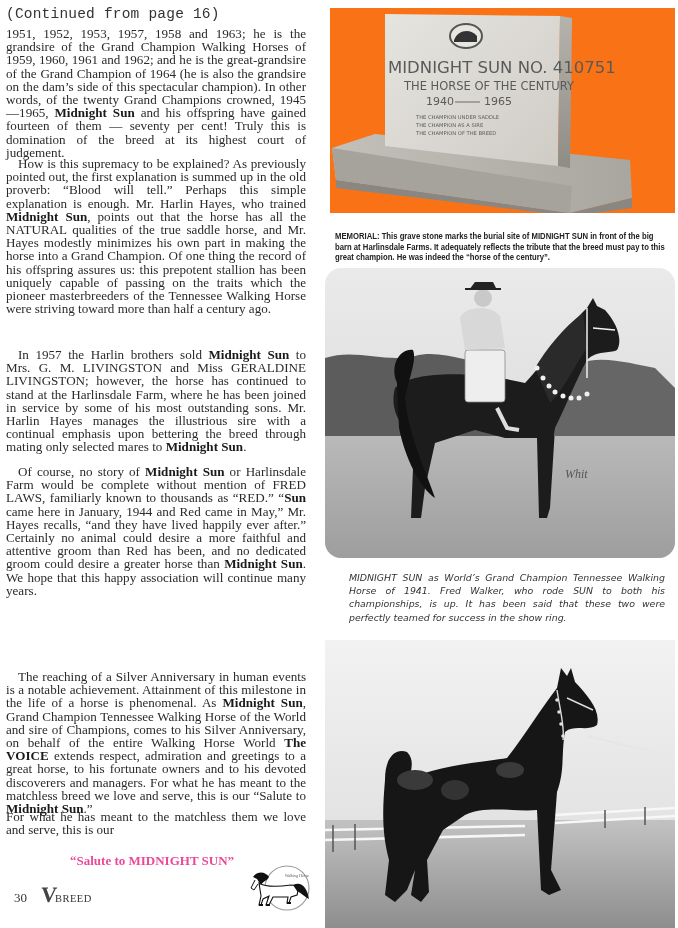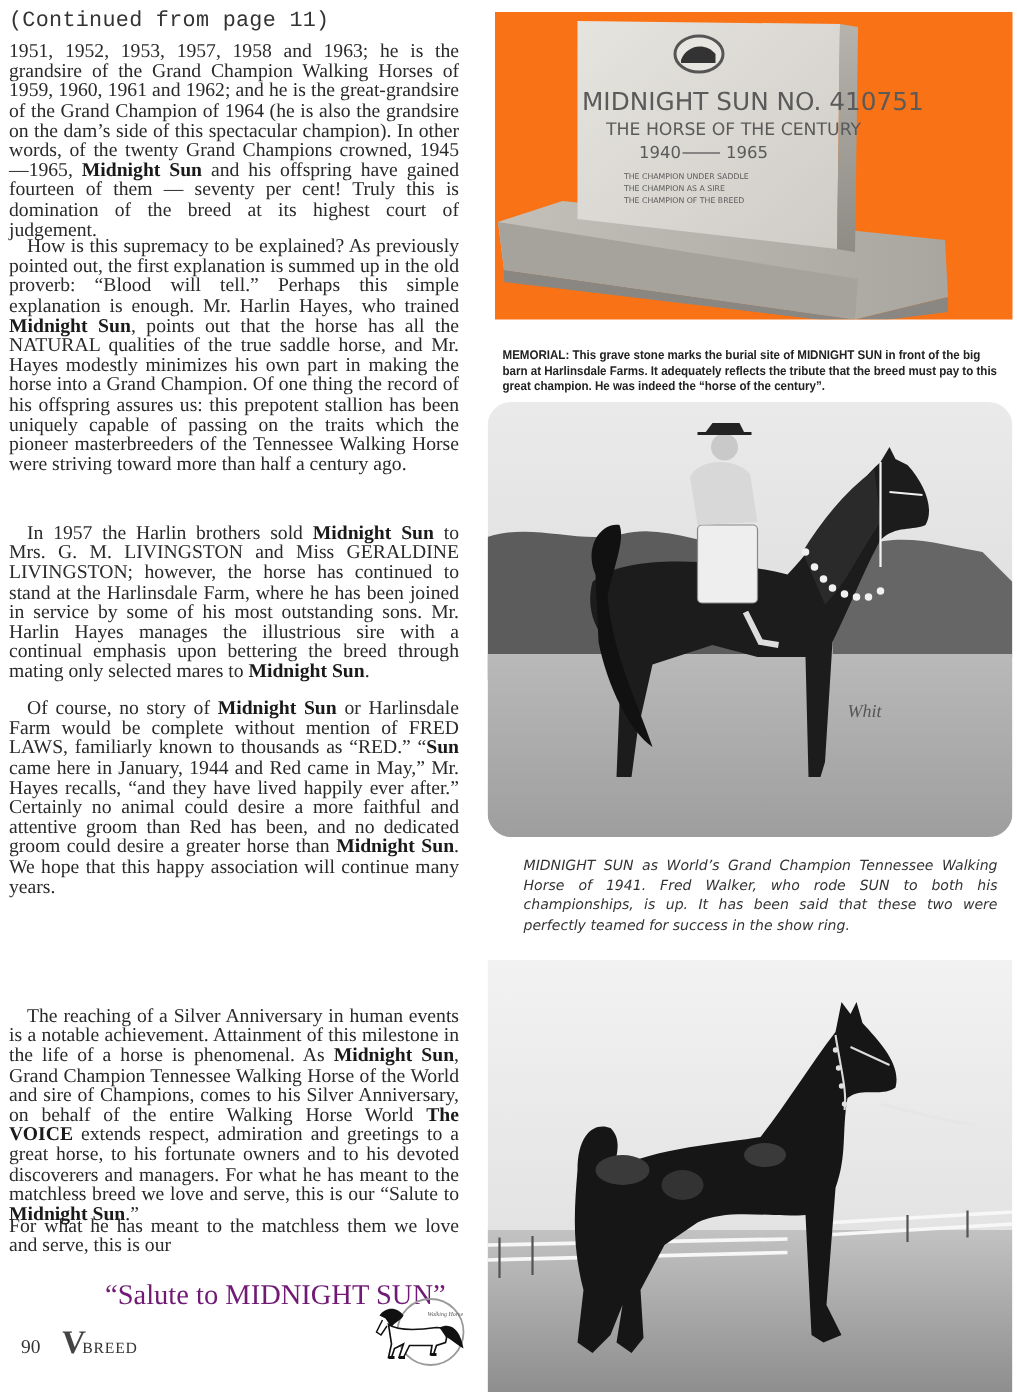--- a/index.html
+++ b/index.html
@@ -13,22 +13,22 @@
   .para b { font-weight: bold; color: #1a1a1a; }
   .indent { text-indent: 12px; }
 
   #p1 { top: 27px; }
   #p2 { top: 157px; }
   #p3 { top: 348px; font-family: Liberation Serif, serif; }
   #p4 { top: 465px; }
   #p5 { top: 670px; }
   #p6 { top: 810px; }
 
-  #salute { position: absolute; left: 70px; top: 853px; font-family: "Liberation Serif", serif; font-weight: normal;
-            font-size: 19px; color: #701a75; }
+  #salute { position: absolute; left: 70px; top: 853px; font-family: "Liberation Serif", serif; font-weight: bold;
+            font-size: 13px; color: #ec4899; }
 
   #folio { position: absolute; left: 14px; top: 884px; font-family: "Liberation Serif", serif; font-size: 13px; color: #333; display: flex; align-items: baseline; gap: 14px; }
   #folio .v { font-size: 22px; font-weight: bold; color: #444; transform: skewX(-4deg); display: inline-block; line-height: 1; }
   #folio .oice { font-size: 10.5px; letter-spacing: 0.5px; margin-left: -2px; }
 
   #logo { position: absolute; left: 247px; top: 863px; width: 66px; height: 52px; }
 
   
   .photo { position: absolute; overflow: hidden; }
   #stone-photo { left: 330px; top: 8px; width: 345px; height: 205px; background: #f97316; }
@@ -38,33 +38,33 @@
   .caption-bold { position: absolute; left: 335px; top: 231px; width: 335px; font-family: "Liberation Sans", sans-serif;
                   font-weight: bold; font-size: 8.4px; line-height: 10.6px; color: #222; transform: scaleX(0.92); transform-origin: left top; width: 360px; }
   .caption-italic { position: absolute; left: 349px; top: 571px; width: 316px; font-family: "DejaVu Sans", sans-serif;
                     font-style: italic; font-size: 9.4px; line-height: 13.2px; color: #333; text-align: justify; }
 
   .stone-text { font-family: "DejaVu Sans", sans-serif; fill: #5a5a5a; }
 </style>
 </head>
 <body>
 
-<div id="continued" class="mono">(Continued from page 11)</div>
+<div id="continued" class="mono">(Continued from page 16)</div>
 
 <div class="para" id="p1"><span>1951, 1952, 1953, 1957, 1958 and 1963; he is the grandsire of the Grand Champion Walking Horses of 1959, 1960, 1961 and 1962; and he is the great-grandsire of the Grand Champion of 1964 (he is also the grandsire on the dam’s side of this spectacular champion). In other words, of the twenty Grand Champions crowned, 1945—1965, </span><b>Midnight Sun</b><span> and his offspring have gained fourteen of them — seventy per cent! Truly this is domination of the breed at its highest court of judgement.</span></div>
 <div class="para indent" id="p2"><span>How is this supremacy to be explained? As previously pointed out, the first explanation is summed up in the old proverb: “Blood will tell.” Perhaps this simple explanation is enough. Mr. Harlin Hayes, who trained </span><b>Midnight Sun</b><span>, points out that the horse has all the NATURAL qualities of the true saddle horse, and Mr. Hayes modestly minimizes his own part in making the horse into a Grand Champion. Of one thing the record of his offspring assures us: this prepotent stallion has been uniquely capable of passing on the traits which the pioneer masterbreeders of the Tennessee Walking Horse were striving toward more than half a century ago.</span></div>
 <div class="para indent" id="p3"><span>In 1957 the Harlin brothers sold </span><b>Midnight Sun</b><span> to Mrs. G. M. LIVINGSTON and Miss GERALDINE LIVINGSTON; however, the horse has continued to stand at the Harlinsdale Farm, where he has been joined in service by some of his most outstanding sons. Mr. Harlin Hayes manages the illustrious sire with a continual emphasis upon bettering the breed through mating only selected mares to </span><b>Midnight Sun</b><span>.</span></div>
 <div class="para indent" id="p4"><span>Of course, no story of </span><b>Midnight Sun</b><span> or Harlinsdale Farm would be complete without mention of FRED LAWS, familiarly known to thousands as “RED.” “</span><b>Sun</b><span> came here in January, 1944 and Red came in May,” Mr. Hayes recalls, “and they have lived happily ever after.” Certainly no animal could desire a more faithful and attentive groom than Red has been, and no dedicated groom could desire a greater horse than </span><b>Midnight Sun</b><span>. We hope that this happy association will continue many years.</span></div>
 <div class="para indent" id="p5"><span>The reaching of a Silver Anniversary in human events is a notable achievement. Attainment of this milestone in the life of a horse is phenomenal. As </span><b>Midnight Sun</b><span>, Grand Champion Tennessee Walking Horse of the World and sire of Champions, comes to his Silver Anniversary, on behalf of the entire Walking Horse World </span><b>The VOICE</b><span> extends respect, admiration and greetings to a great horse, to his fortunate owners and to his devoted discoverers and managers. For what he has meant to the matchless breed we love and serve, this is our “Salute to </span><b>Midnight Sun</b><span>.”</span></div>
 <div class="para" id="p6"><span>For what he has meant to the matchless them we love and serve, this is our</span></div>
 
 <div id="salute">“Salute to MIDNIGHT SUN”</div>
 
 <div id="folio">
-  <span>90</span>
+  <span>30</span>
   <span><span class="v">V</span><span class="oice">BREED</span></span>
 </div>
 
 <svg id="logo" viewBox="0 0 66 52">
   <circle cx="40" cy="25" r="22" fill="none" stroke="#9a9a9a" stroke-width="1.2"></circle>
   <text x="38" y="14" font-size="4" font-style="italic" fill="#555" font-family="Liberation Serif, serif">Walking Horse</text>
   <path d="M6 14 C10 8, 18 8, 22 14 C20 18, 16 18, 14 22 L10 16 Z" fill="#111"></path>
   <path d="M8 17 L4 25 L7 27 L11 21" fill="#fff" stroke="#111" stroke-width="1"></path>
   <path d="M12 20 C18 24, 30 24, 44 22 C50 22, 52 26, 50 32 L44 34 L42 40 L40 40 L41 34 L26 34 L22 42 L19 42 L22 33 L16 36 L14 42 L12 42 L14 33 Z" fill="#fff" stroke="#111" stroke-width="1.1"></path>
   <path d="M46 22 C54 18, 60 24, 62 36 C58 34, 54 30, 50 28 Z" fill="#111"></path>

